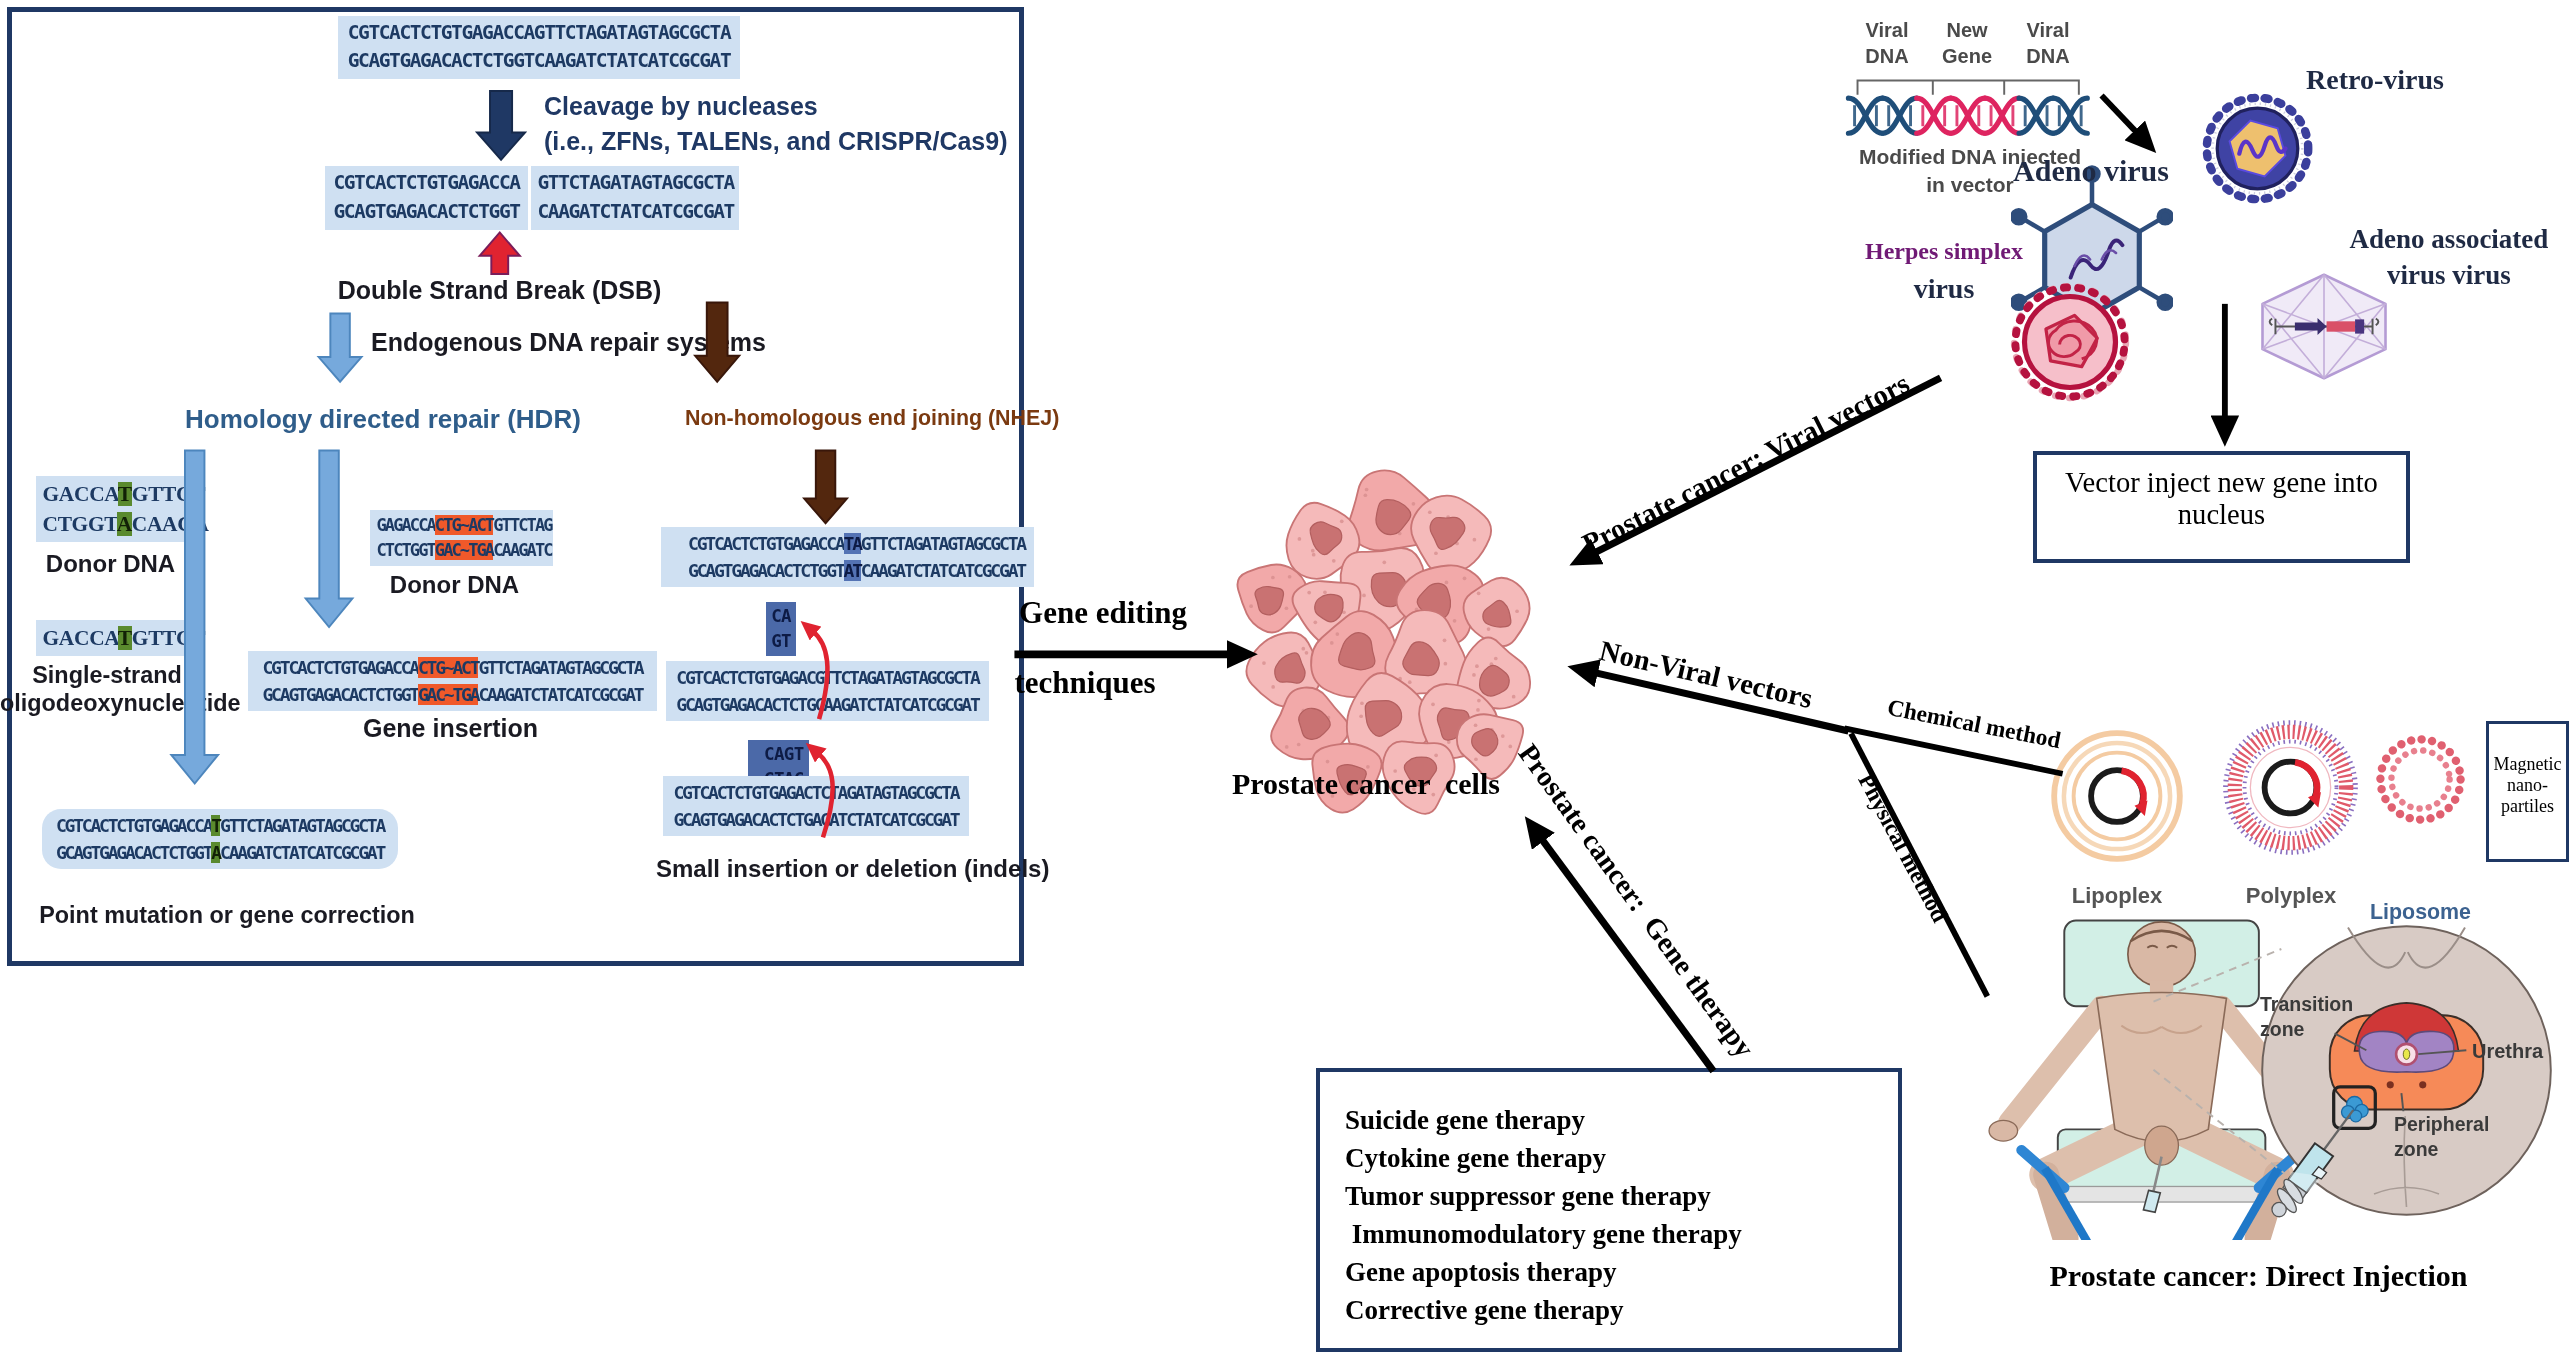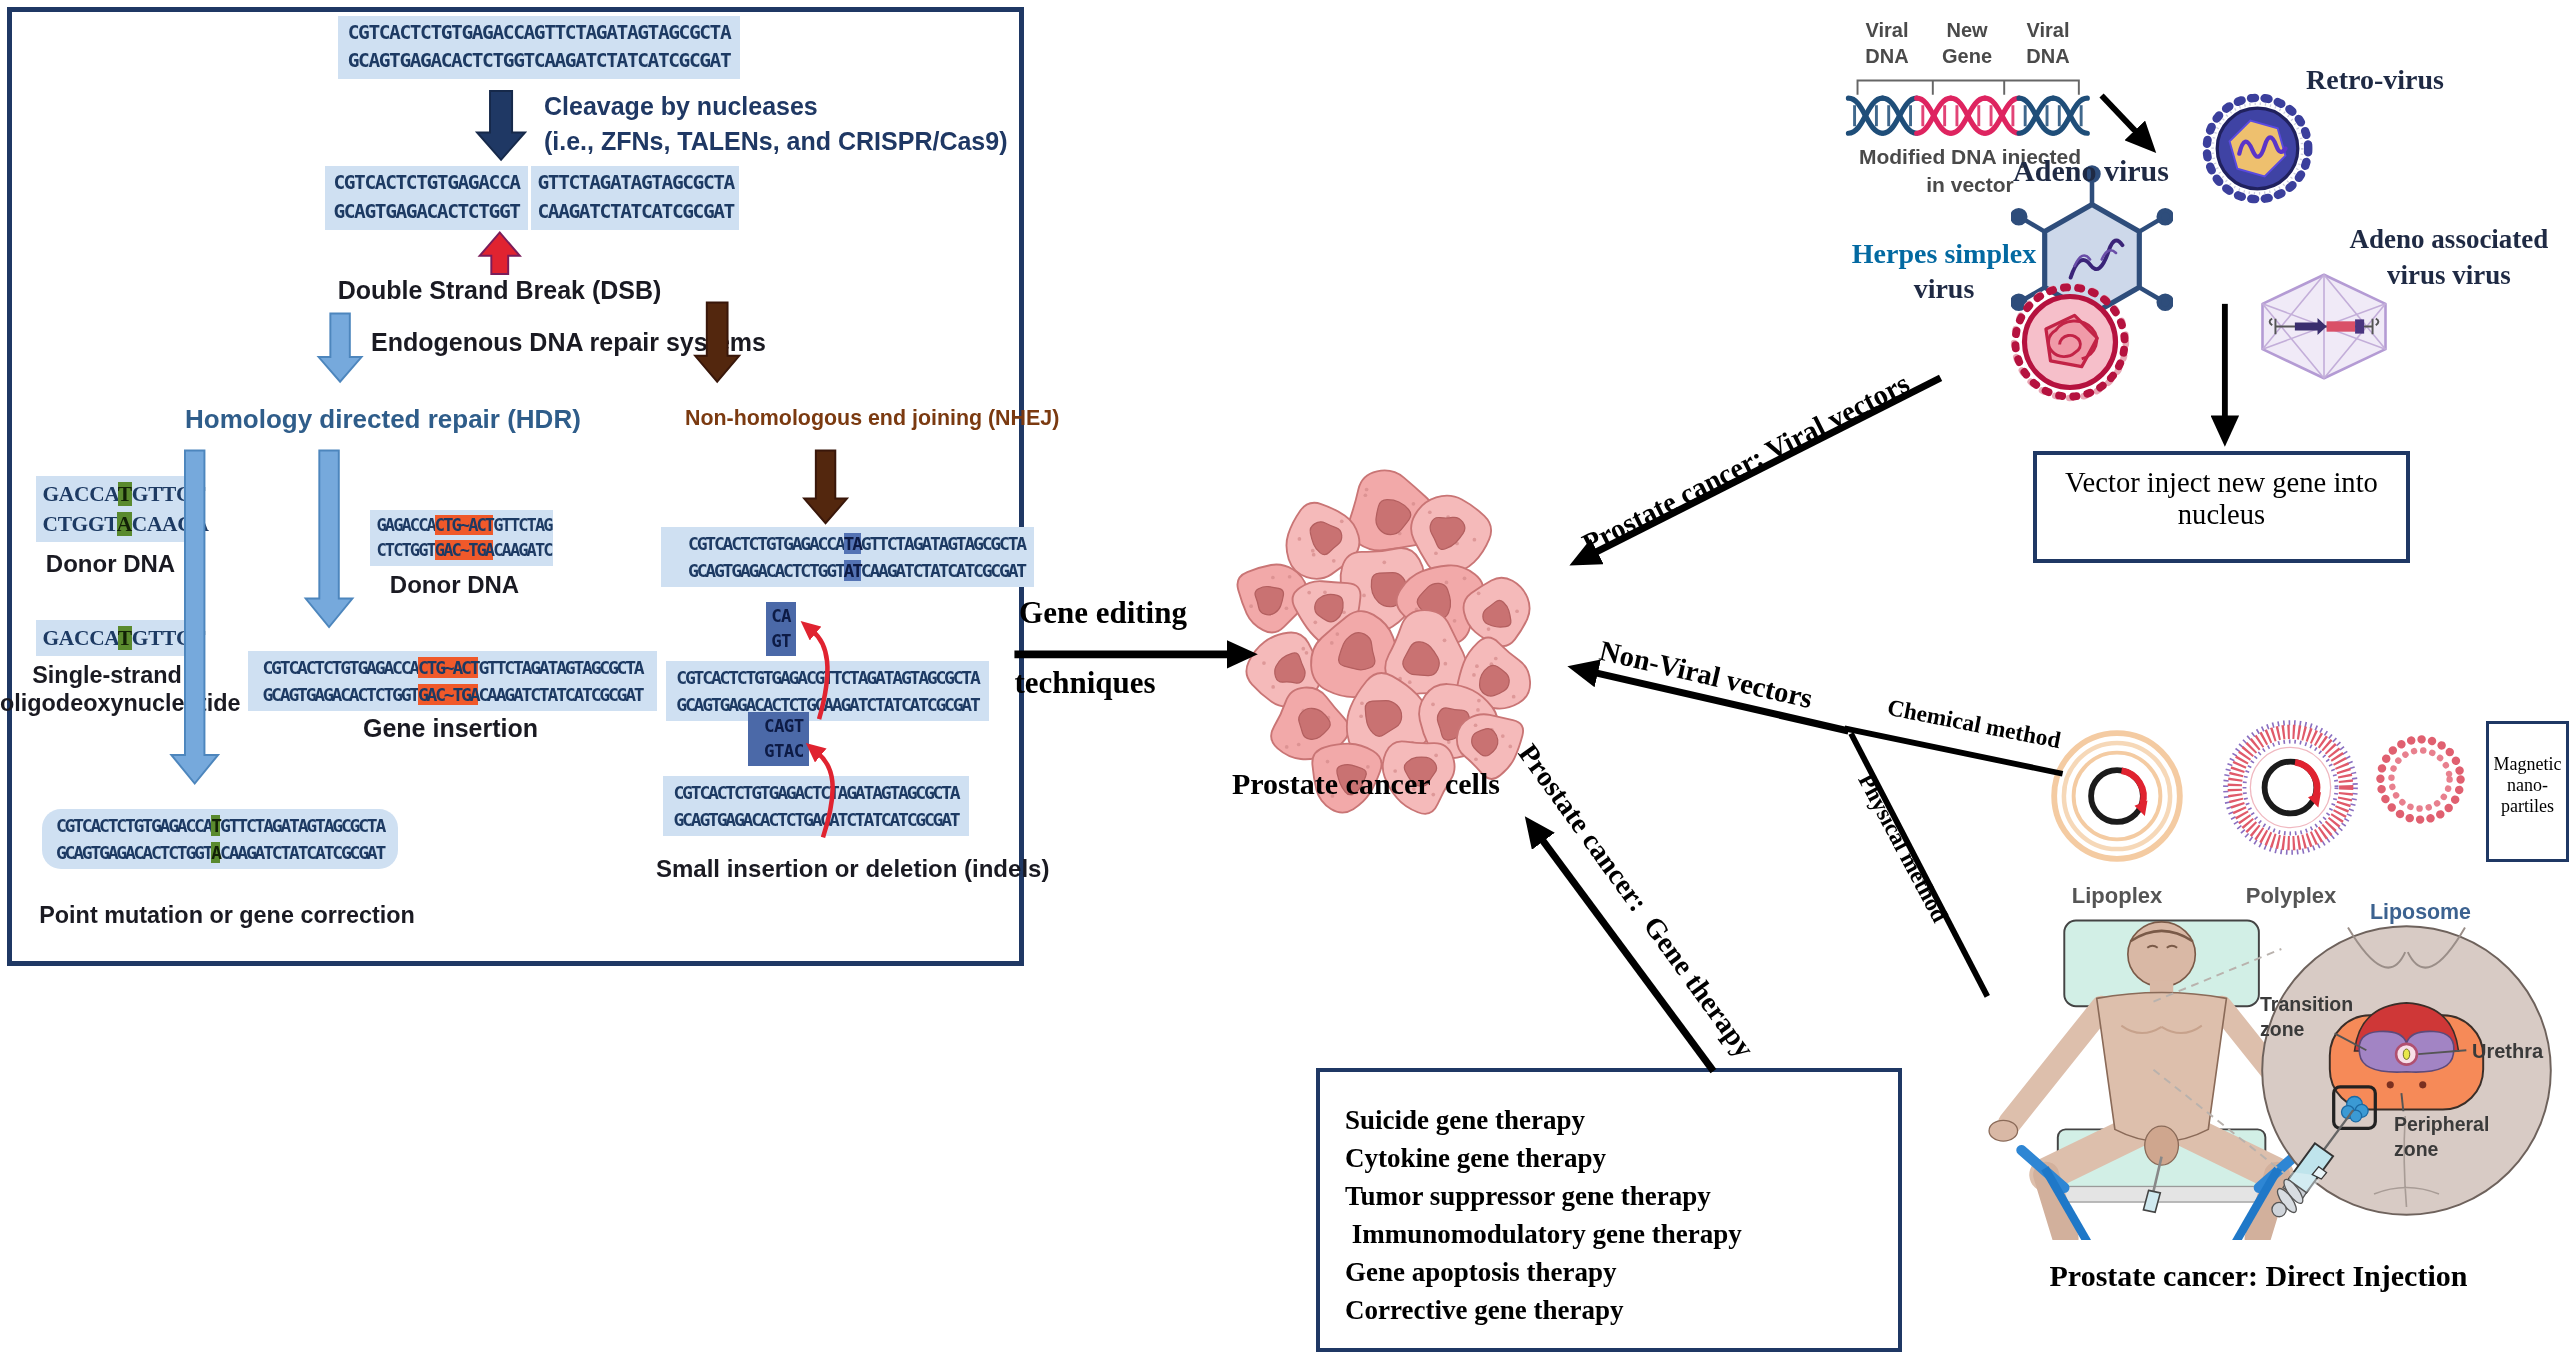--- a/index.html
+++ b/index.html
@@ -111,21 +111,21 @@
   <div class="abs ins-box" style="left:766px;top:602px;">
     <div class="seq">CA</div>
     <div class="seq">GT</div>
   </div>
 
   <div class="abs seq-block" style="left:666px;top:661px;width:310px;">
     <div class="seq seq-sm">CGTCACTCTGTGAGACGTTCTAGATAGTAGCGCTA</div>
     <div class="seq seq-sm">GCAGTGAGACACTCTGCAAGATCTATCATCGCGAT</div>
   </div>
 
-  <div class="abs ins-box" style="left:748px;top:712px;padding-left:16px;">
+  <div class="abs ins-box" style="left:748px;top:740px;padding-left:16px;">
     <div class="seq">CAGT</div>
     <div class="seq">GTAC</div>
   </div>
 
   <div class="abs seq-block" style="left:663px;top:776px;width:293px;">
     <div class="seq seq-sm">CGTCACTCTGTGAGACTCTAGATAGTAGCGCTA</div>
     <div class="seq seq-sm">GCAGTGAGACACTCTGAGATCTATCATCGCGAT</div>
   </div>
   <div class="abs txt lbl blk ctr" style="left:656px;top:855px;width:357px;font-size:24px;">Small insertion or deletion (indels)</div>
 
@@ -280,21 +280,21 @@
   </div>
   <div class="abs txt gray ctr" style="left:2009px;top:17px;width:78px;font-size:20px;line-height:26px;">
     <div>Viral</div>
     <div>DNA</div>
   </div>
   <div class="abs txt gray ctr" style="left:1811px;top:145px;width:318px;font-size:21px;">Modified DNA injected</div>
   <div class="abs txt gray ctr" style="left:1811px;top:173px;width:318px;font-size:21px;">in vector</div>
 
   <div class="abs txt serif" style="left:2306px;top:64px;font-size:28px;color:#1f2a44;">Retro-virus</div>
   <div class="abs txt serif ctr" style="left:1987px;top:154px;width:208px;font-size:30px;color:#1f2a44;">Adeno virus</div>
-  <div class="abs txt serif ctr" style="left:1837px;top:238px;width:214px;font-size:28px;color:#0369a1;">Herpes simplex</div>
+  <div class="abs txt serif ctr" style="left:1837px;top:238px;width:214px;font-size:24px;color:#701a75;">Herpes simplex</div>
   <div class="abs txt serif ctr" style="left:1837px;top:273px;width:214px;font-size:28px;color:#1f2a44;">virus</div>
   <div class="abs txt serif ctr" style="left:2334px;top:224px;width:230px;font-size:27px;color:#1f2a44;">Adeno associated</div>
   <div class="abs txt serif ctr" style="left:2334px;top:260px;width:230px;font-size:27px;color:#1f2a44;">virus virus</div>
 
   <div class="abs navy-box txt" style="left:2033px;top:451px;width:369px;height:104px;">
     <div class="serif-n ctr" style="font-size:28.6px;margin-top:11.7px;">Vector inject new gene into</div>
     <div class="serif-n ctr" style="font-size:28.6px;">nucleus</div>
   </div>
 
   <div class="abs dec" style="left:0;top:0;"><svg id="helix-svg" width="2576" height="260" viewBox="0 0 3969 400">

